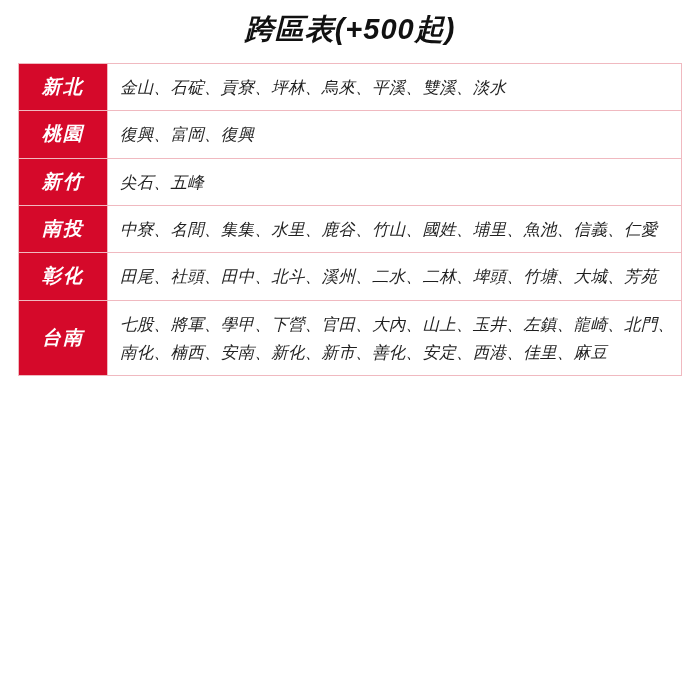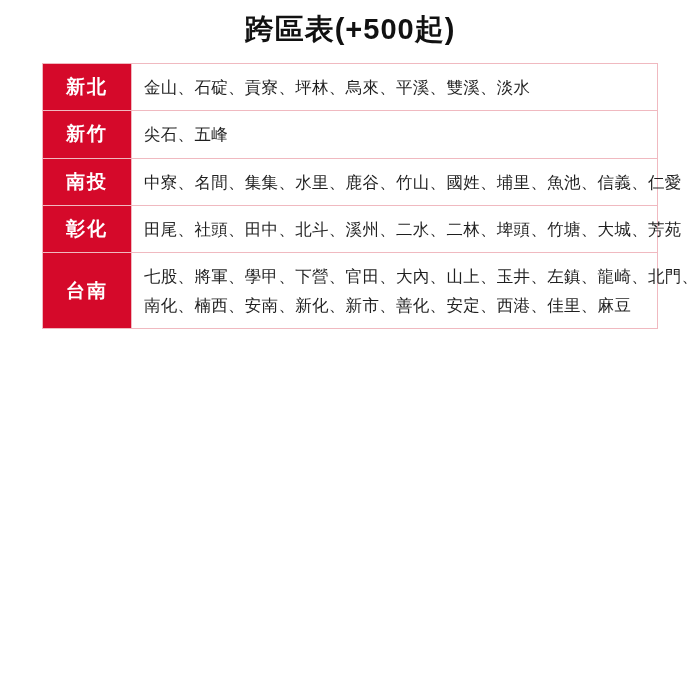--- a/index.html
+++ b/index.html
@@ -12,32 +12,33 @@
     height: 700px;
     font-family: "Liberation Sans", "DejaVu Sans", sans-serif;
     color: #1a1a1a;
     overflow: hidden;
   }
   .page {
     width: 700px;
     height: 700px;
     box-sizing: border-box;
     position: relative;
+    font-style: italic;
   }
   .title {
     text-align: center;
     font-size: 29px;
     font-weight: bold;
     letter-spacing: 1px;
     color: #111111;
     padding: 12px 0 16px 0;
     line-height: 1.2;
   }
   table.zones {
-    width: 616px;
+    width: 664px;
     margin: 0 auto;
     border-collapse: collapse;
     table-layout: fixed;
   }
   table.zones td {
     border: 1px solid #f0b9c0;
     vertical-align: middle;
   }
   td.region {
     width: 88px;
@@ -77,20 +78,26 @@
   <table class="zones">
     <tbody>
 
       <tr>
         <td class="region">新北</td>
         <td class="areas">
           <span class="line">金山、石碇、貢寮、坪林、烏來、平溪、雙溪、淡水</span>
         </td>
       </tr>
 
+      <tr>
+        <td class="region">桃園</td>
+        <td class="areas">
+          <span class="line">復興、富岡、復興</span>
+        </td>
+      </tr>
 
       <tr>
         <td class="region">新竹</td>
         <td class="areas">
           <span class="line">尖石、五峰</span>
         </td>
       </tr>
 
 
       <tr>

